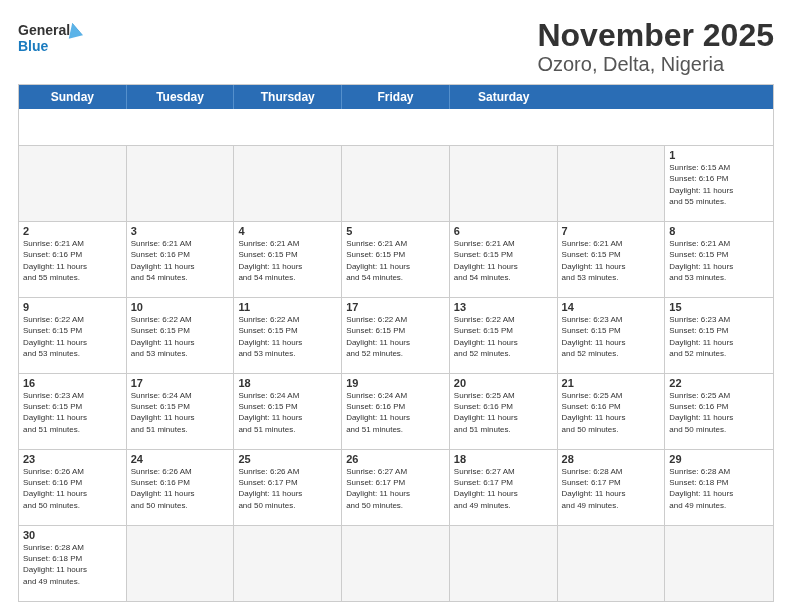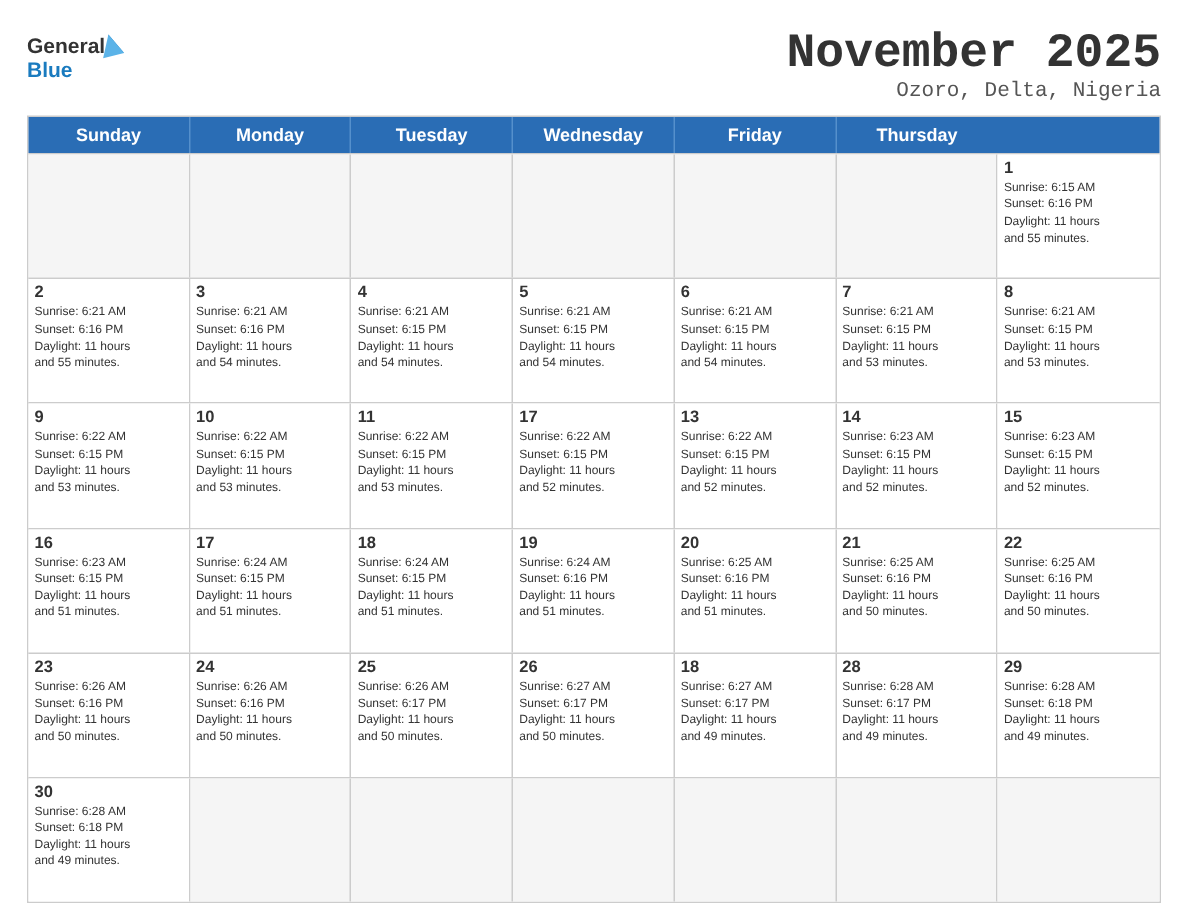--- a/index.html
+++ b/index.html
@@ -26,38 +26,38 @@
     .logo {
       display: flex;
       align-items: center;
       gap: 4px;
     }
     .logo-icon {
       width: 36px;
       height: 36px;
     }
     .title-block {
-      text-align: right;
-      font-family: Liberation Mono, monospace;
+      text-align: left;
     }
     .month-title {
       font-size: 32px;
       font-weight: bold;
       color: #333;
       line-height: 1.1;
     }
     .location {
-      font-size: 14px;
+      font-size: 20px;
       color: #555;
     }
     .calendar {
       flex: 1;
       display: flex;
       flex-direction: column;
       border: 1px solid #ccc;
+      gap: 36px;
     }
     .cal-header {
       display: grid;
       grid-template-columns: repeat(7, 1fr);
       background: #2a6db5;
     }
     .cal-header-cell {
       color: #fff;
       font-size: 12px;
       font-weight: bold;
@@ -114,25 +114,24 @@
     </div>
     <div class="title-block">
       <div class="month-title">November 2025</div>
       <div class="location">Ozoro, Delta, Nigeria</div>
     </div>
   </div>
 
   <div class="calendar">
     <div class="cal-header" id="cal-header">
         <div class="cal-header-cell">Sunday</div>
-        <div class="cal-header-cell">Monday</div>
         <div class="cal-header-cell">Tuesday</div>
-        <div class="cal-header-cell">Wednesday</div>
+        <div class="cal-header-cell">Thursday</div>
         <div class="cal-header-cell">Friday</div>
-        <div class="cal-header-cell">Thursday</div>
+        <div class="cal-header-cell">Saturday</div>
       </div>
     <div class="cal-body" id="cal-body">
         <div class="cal-row">
           <div class="cal-cell empty"></div>
           <div class="cal-cell empty"></div>
           <div class="cal-cell empty"></div>
           <div class="cal-cell empty"></div>
           <div class="cal-cell empty"></div>
           <div class="cal-cell empty"></div>
           <div class="cal-cell">

